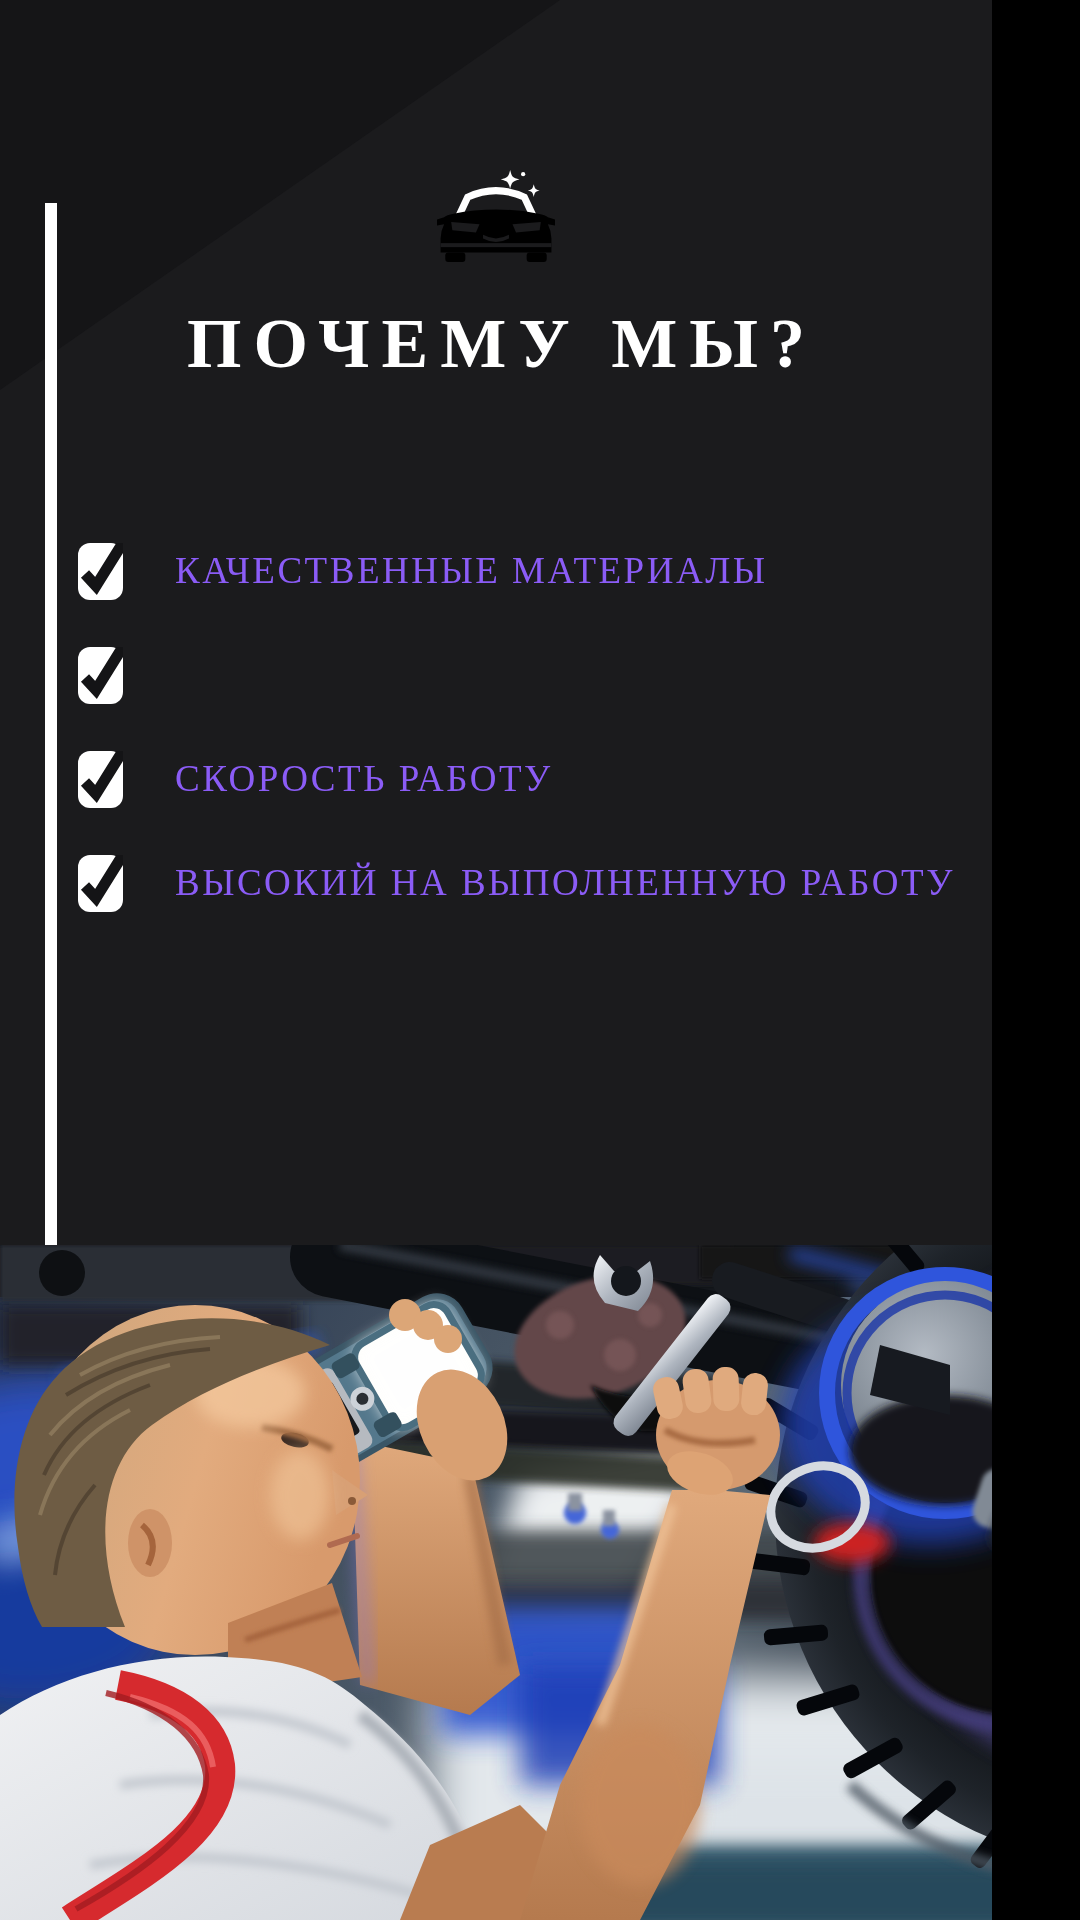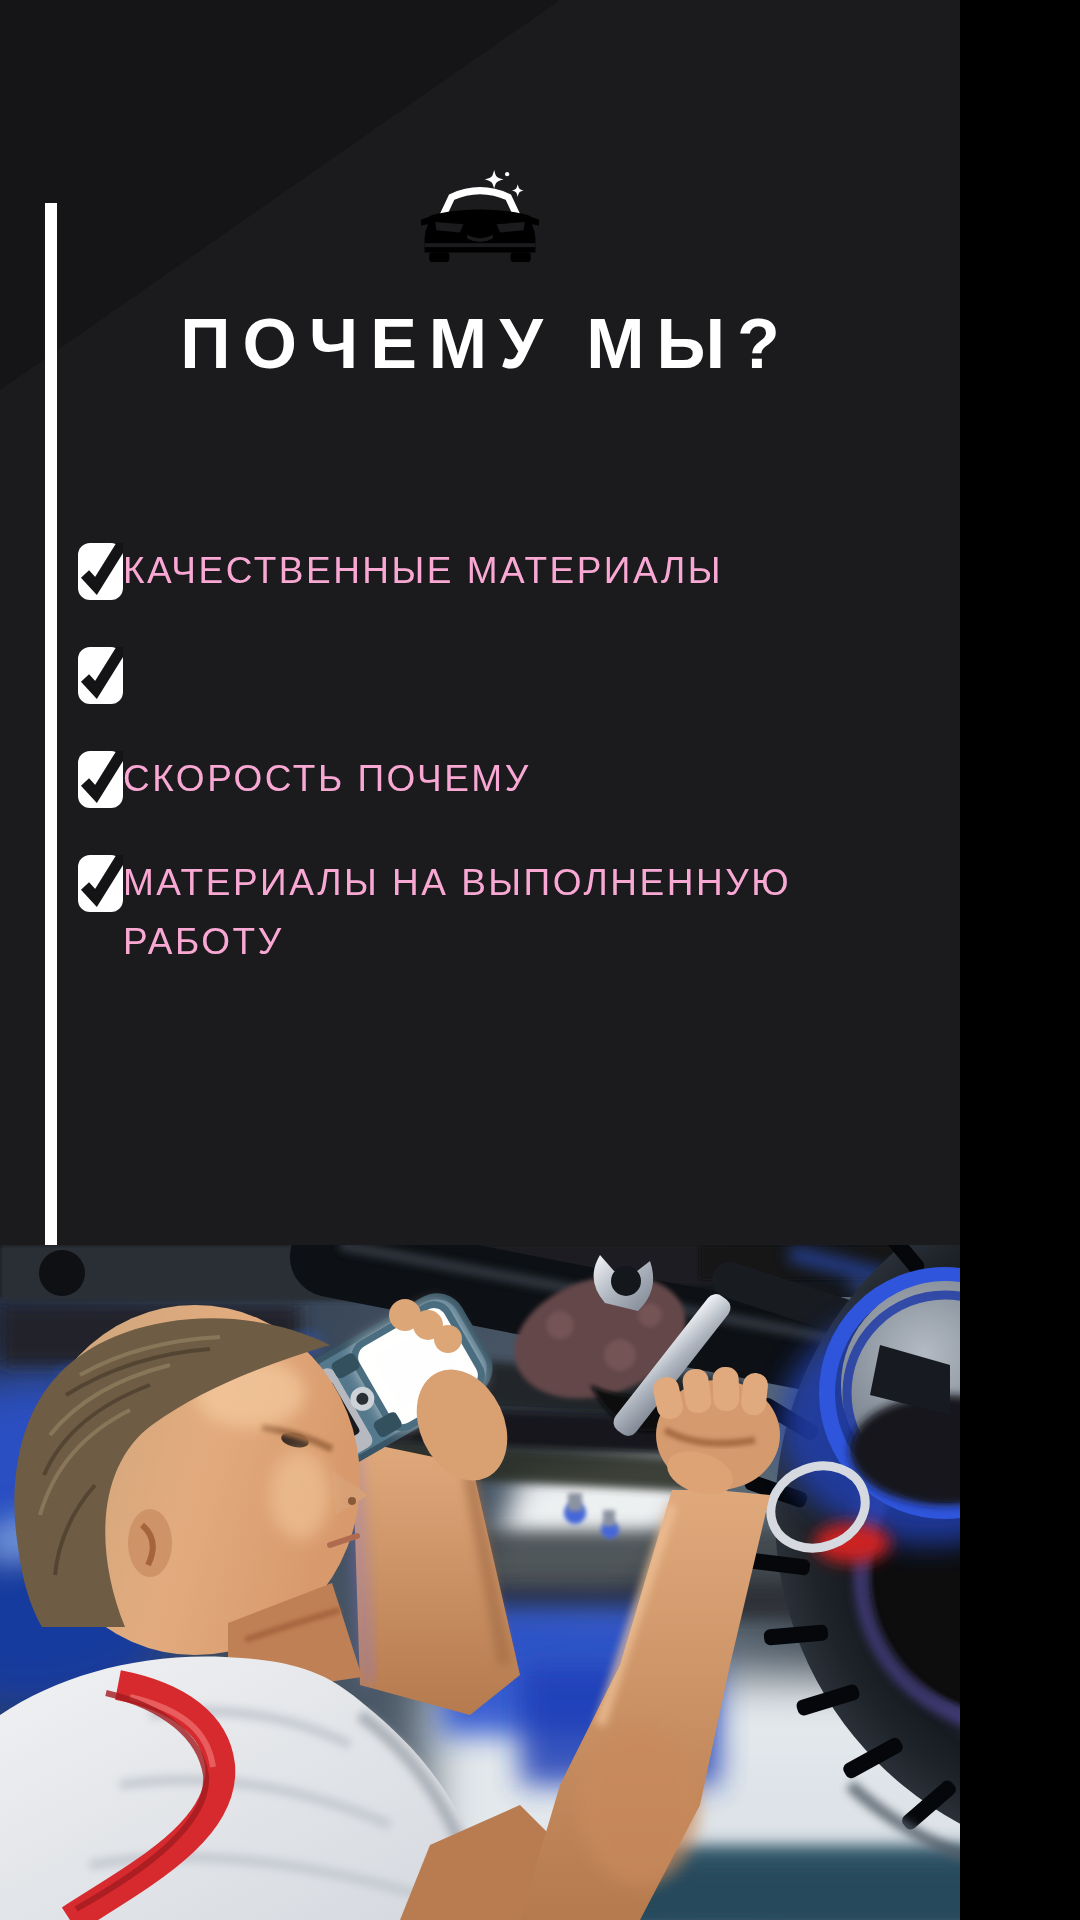--- a/index.html
+++ b/index.html
@@ -1,19 +1,20 @@
 <!DOCTYPE html>
 <html><head>
 <meta charset="utf-8">
 <style>
   html,body{margin:0;padding:0;background:#000;}
   #canvas{
     position:relative;width:960px;height:1920px;
     background:#1b1b1d;overflow:hidden;
-    font-family:Liberation Sans, sans-serif;
+    font-family:Liberation Serif, serif;
+    padding-left:32px;
     -webkit-font-smoothing:antialiased;
   }
   .corner-diagonal{
     position:absolute;left:0;top:0;width:600px;height:420px;
     clip-path:polygon(0 0,560px 0,0 390px);
     background:#151517;
   }
   .accent-bar{
     position:absolute;top:203px;width:12px;height:1042px;background:#ffffff;
   }
@@ -30,22 +31,22 @@
     letter-spacing:12px;padding-left:12px;box-sizing:border-box;
     white-space:nowrap;
   }
   .checklist{
     position:absolute;top:543px;left:78px;
     display:flex;flex-direction:column;gap:47px;
   }
   .check-row{display:flex;align-items:flex-start;}
   .check-box{width:45px;height:57px;flex:0 0 auto;}
   .check-label{
-    margin-top:-2px;
-    color:#f9a8d4;font-size:37px;line-height:59px;
+    margin-left:52px;margin-top:-2px;
+    color:#8b5cf6;font-size:37px;line-height:59px;
     font-weight:300;letter-spacing:2.5px;
     white-space:pre-line;max-width:830px;
   }
   .photo{position:absolute;top:1245px;left:0;width:1080px;height:675px;display:block;}
 </style>
 </head>
 <body>
 
 <div id="canvas">
 
@@ -90,28 +91,28 @@
       <svg class="check-box" viewBox="0 0 45 57">
           <rect x="0" y="0" width="45" height="57" rx="12" fill="#ffffff"></rect>
           <path d="M7,31 L18,43 L46,-2" fill="none" stroke="#141416" stroke-width="11"></path>
         </svg>
     </div>
     <div class="check-row">
       <svg class="check-box" viewBox="0 0 45 57">
           <rect x="0" y="0" width="45" height="57" rx="12" fill="#ffffff"></rect>
           <path d="M7,31 L18,43 L46,-2" fill="none" stroke="#141416" stroke-width="11"></path>
         </svg>
-      <div class="check-label">СКОРОСТЬ ПОЧЕМУ</div>
+      <div class="check-label">СКОРОСТЬ РАБОТУ</div>
     </div>
     <div class="check-row">
       <svg class="check-box" viewBox="0 0 45 57">
           <rect x="0" y="0" width="45" height="57" rx="12" fill="#ffffff"></rect>
           <path d="M7,31 L18,43 L46,-2" fill="none" stroke="#141416" stroke-width="11"></path>
         </svg>
-      <div class="check-label">МАТЕРИАЛЫ НА ВЫПОЛНЕННУЮ РАБОТУ</div>
+      <div class="check-label">ВЫСОКИЙ НА ВЫПОЛНЕННУЮ РАБОТУ</div>
     </div>
   </div>
 
   <svg class="photo" viewBox="0 0 1080 675" role="img" aria-label="Автомеханик с фонарём и гаечным ключом осматривает подвеску и колесо автомобиля снизу">
     <defs>
       <filter id="f2" x="-40%" y="-40%" width="180%" height="180%">
           <feGaussianBlur stdDeviation="2"></feGaussianBlur>
         </filter>
       <filter id="f4" x="-40%" y="-40%" width="180%" height="180%">
           <feGaussianBlur stdDeviation="4"></feGaussianBlur>

